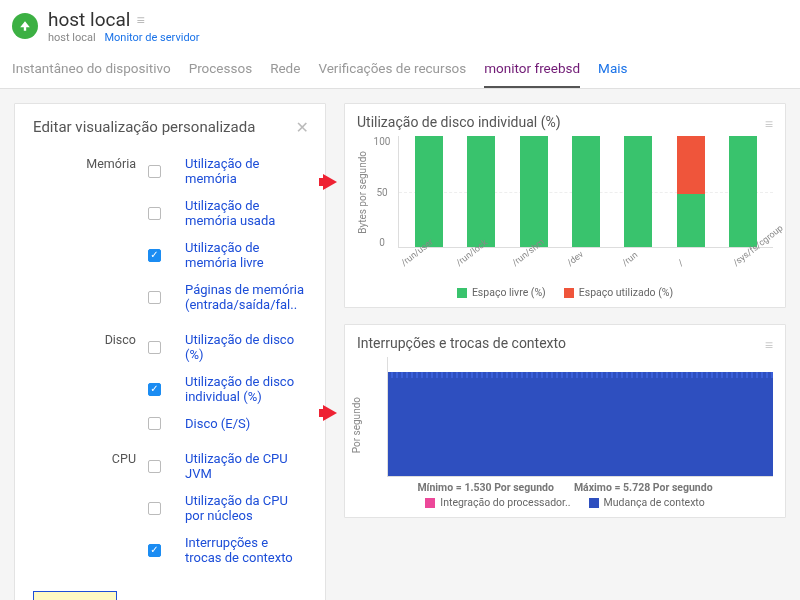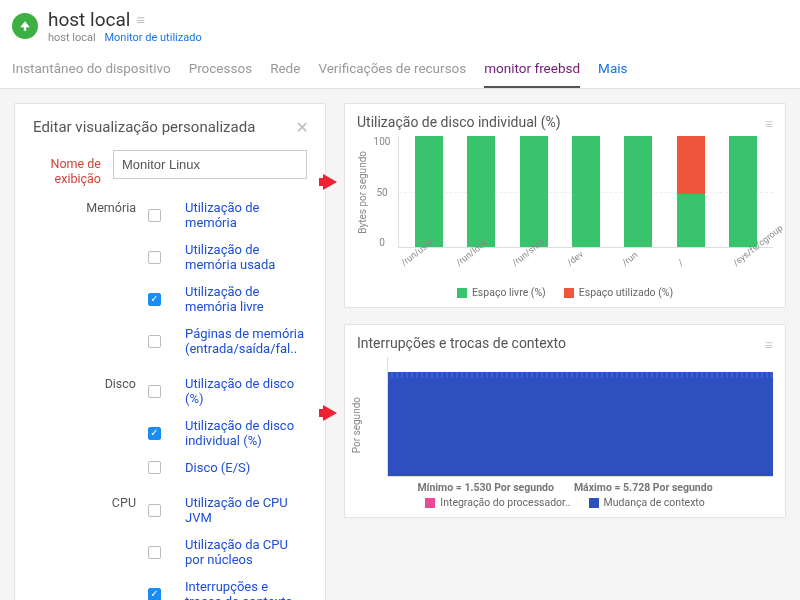--- a/index.html
+++ b/index.html
@@ -69,44 +69,40 @@
           <path d="M5 1 L9 6 H6 V9 H4 V6 H1 Z"></path>
         </svg>
     </div>
     <div class="title-block">
       <div style="display:flex;align-items:center;">
         <span class="host-title">host local</span>
         <span class="hamb">≡</span>
       </div>
       <div class="subtitle">
         <span>host local</span>
-        <a>Monitor de utilizado</a>
+        <a>Monitor de servidor</a>
       </div>
     </div>
   </div>
   <div class="tabs">
     <div class="tab">Instantâneo do dispositivo</div>
     <div class="tab">Processos</div>
     <div class="tab">Rede</div>
     <div class="tab">Verificações de recursos</div>
     <div class="tab active">monitor freebsd</div>
     <div class="tab more">Mais</div>
   </div>
 </div>
 
 <div class="content">
 
   <div class="panel left">
     <div class="panel-title">Editar visualização personalizada</div>
     <div class="close-x">✕</div>
 
-    <div class="form-row">
-      <div class="form-label red">Nome de exibição</div>
-      <input class="text-input" value="Monitor Linux" style="">
-    </div>
 
     <div class="form-row">
       <div class="form-label">Memória</div>
       <div class="check-col">
         <div class="check-item">
             <span class="chk"></span>
             <span>Utilização de memória</span>
           </div>
         <div class="check-item">
             <span class="chk"></span>

